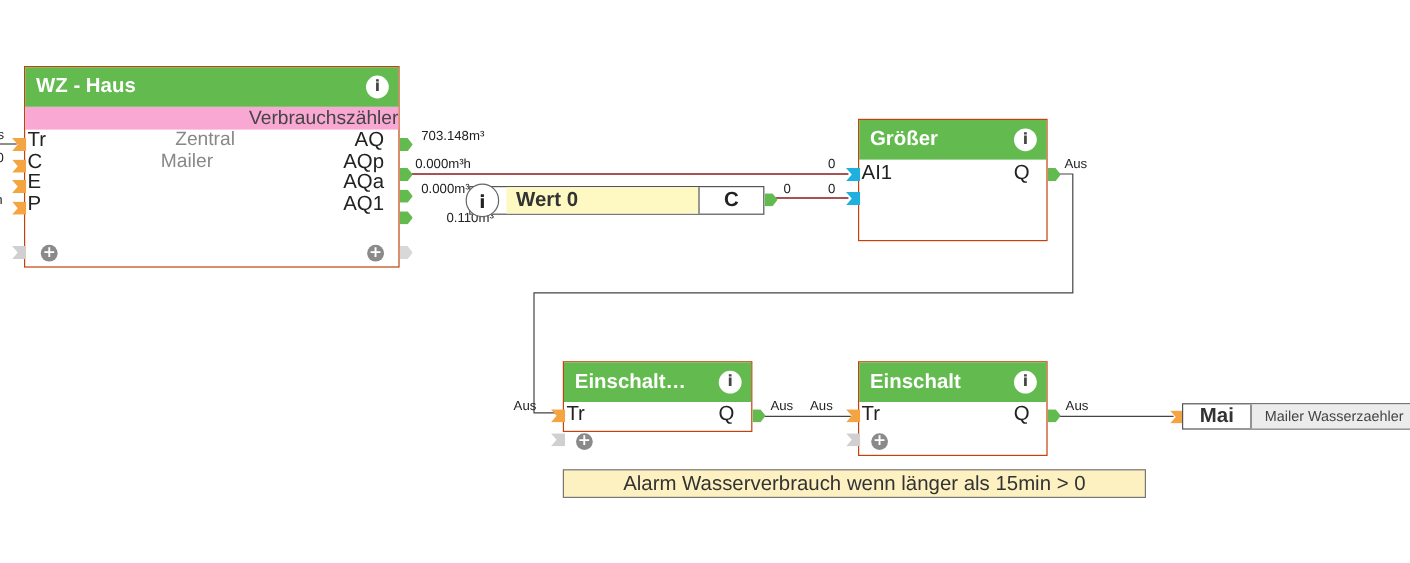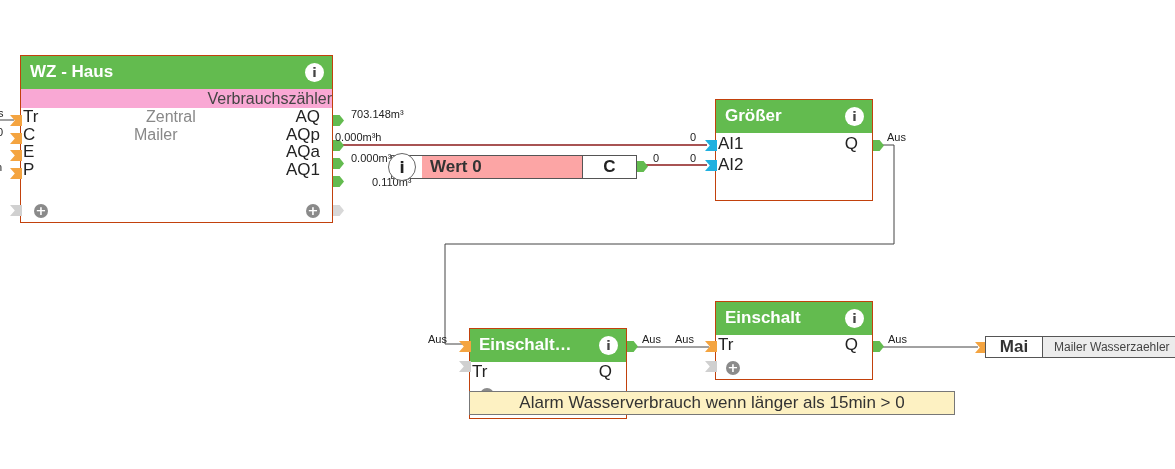--- a/index.html
+++ b/index.html
@@ -17,21 +17,21 @@
     .plus { position: absolute; width: 14px; height: 14px; border-radius: 50%; background: #8a8a8a; color: #fff; font-size: 13px; line-height: 14px; text-align: center; font-weight: bold; font-family: "DejaVu Sans", sans-serif; }
     .pin-in { position: absolute; width: 12px; height: 11px; background: #f4a440; clip-path: polygon(0 0, 100% 0, 100% 100%, 0 100%, 40% 50%); }
     .pin-in.cyan { background: #1fb0e0; }
     .pin-in.grey { background: #d0d0d0; }
     .pin-out { position: absolute; width: 11px; height: 11px; background: #63bb4f; clip-path: polygon(0 0, 60% 0, 100% 50%, 60% 100%, 0 100%); }
     .pin-out.grey { background: #d8d8d8; }
     .lbl { position: absolute; font-size: 11px; color: #222; white-space: nowrap; }
     .const { position: absolute; left: 391px; top: 155px; width: 246px; height: 24px; border: 1px solid #555; background: #fff; display: flex; }
     .const .ci { width: 30px; position: relative; }
     .const .ci span { position: absolute; left: -4px; top: -3px; width: 28px; height: 28px; border: 1px solid #666; border-radius: 50%; background: #fff; text-align: center; line-height: 28px; font-weight: bold; font-size: 15px; font-family: "DejaVu Sans", sans-serif; }
-    .const .cn { width: 160px; background: #fca5a5; font-weight: bold; font-size: 17px; line-height: 22px; padding-left: 8px; color: #333; }
+    .const .cn { width: 160px; background: #fef9c3; font-weight: bold; font-size: 17px; line-height: 22px; padding-left: 8px; color: #333; }
     .const .cc { flex: 1; border-left: 1px solid #555; font-weight: bold; font-size: 17px; text-align: center; line-height: 22px; }
     .comment { position: absolute; left: 469px; top: 391px; width: 486px; height: 24px; background: #fdf1c2; border: 1px solid #777; font-size: 17px; text-align: center; line-height: 22px; color: #333; }
     .mailer { position: absolute; left: 985px; top: 336px; width: 200px; height: 22px; border: 1px solid #555; display: flex; background: #fff; }
     .mailer .mn { width: 56px; font-weight: bold; font-size: 17px; text-align: center; line-height: 20px; color: #333; }
     .mailer .md { flex: 1; border-left: 1px solid #555; background: #ececec; font-size: 12px; line-height: 20px; padding-left: 11px; color: #444; white-space: nowrap; overflow: hidden; }
   </style>
 </head>
 <body>
 
 <svg id="wires">
@@ -77,21 +77,21 @@
 <span class="pin-in grey" style="left:10px;top:205px"></span>
 <span class="lbl" style="left:-2px;top:107px">s</span>
 <span class="lbl" style="left:-3px;top:126px">0</span>
 <span class="lbl" style="left:-4px;top:161px">n</span>
 <span class="pin-out" style="left:333px;top:115px"></span>
 <span class="pin-out" style="left:333px;top:140px"></span>
 <span class="pin-out" style="left:333px;top:158px"></span>
 <span class="pin-out" style="left:333px;top:176px"></span>
 <span class="pin-out grey" style="left:333px;top:205px"></span>
 <span class="lbl" style="left:351px;top:108px">703.148m³</span>
-<span class="lbl" style="left:335px;top:131px">0.000m³h</span>
+<span class="lbl" style="left:346px;top:131px">0.000m³h</span>
 <span class="lbl" style="left:351px;top:152px">0.000m³</span>
 <span class="lbl" style="left:372px;top:176px">0.110m³</span>
 
 <div class="const">
   <div class="ci">
       <span>i</span>
     </div>
   <div class="cn">Wert 0</div>
   <div class="cc">C</div>
 </div>
@@ -100,32 +100,29 @@
 
 <div class="block" style="left:715px;top:99px;width:158px;height:102px;">
   <div class="hdr">
     <span>Größer</span>
     <span class="info">i</span>
   </div>
   <div class="row" style="margin-top:2px">
     <span class="l">AI1</span>
     <span class="r" style="right:14px">Q</span>
   </div>
-  <div class="row" style="margin-top:3px">
-    <span class="l">AI2</span>
-  </div>
 </div>
 <span class="pin-in cyan" style="left:705px;top:140px"></span>
 <span class="pin-in cyan" style="left:705px;top:160px"></span>
 <span class="lbl" style="left:690px;top:131px">0</span>
 <span class="lbl" style="left:690px;top:152px">0</span>
 <span class="pin-out" style="left:873px;top:140px"></span>
 <span class="lbl" style="left:887px;top:131px">Aus</span>
 
-<div class="block" style="left:469px;top:301px;width:158px;height:91px;margin-top:27px;">
+<div class="block" style="left:469px;top:301px;width:158px;height:59px;">
   <div class="hdr">
     <span>Einschalt…</span>
     <span class="info">i</span>
   </div>
   <div class="row" style="margin-top:1px">
     <span class="l">Tr</span>
     <span class="r" style="right:14px">Q</span>
   </div>
   <span class="plus" style="left:10px;top:59px">+</span>
 </div>

